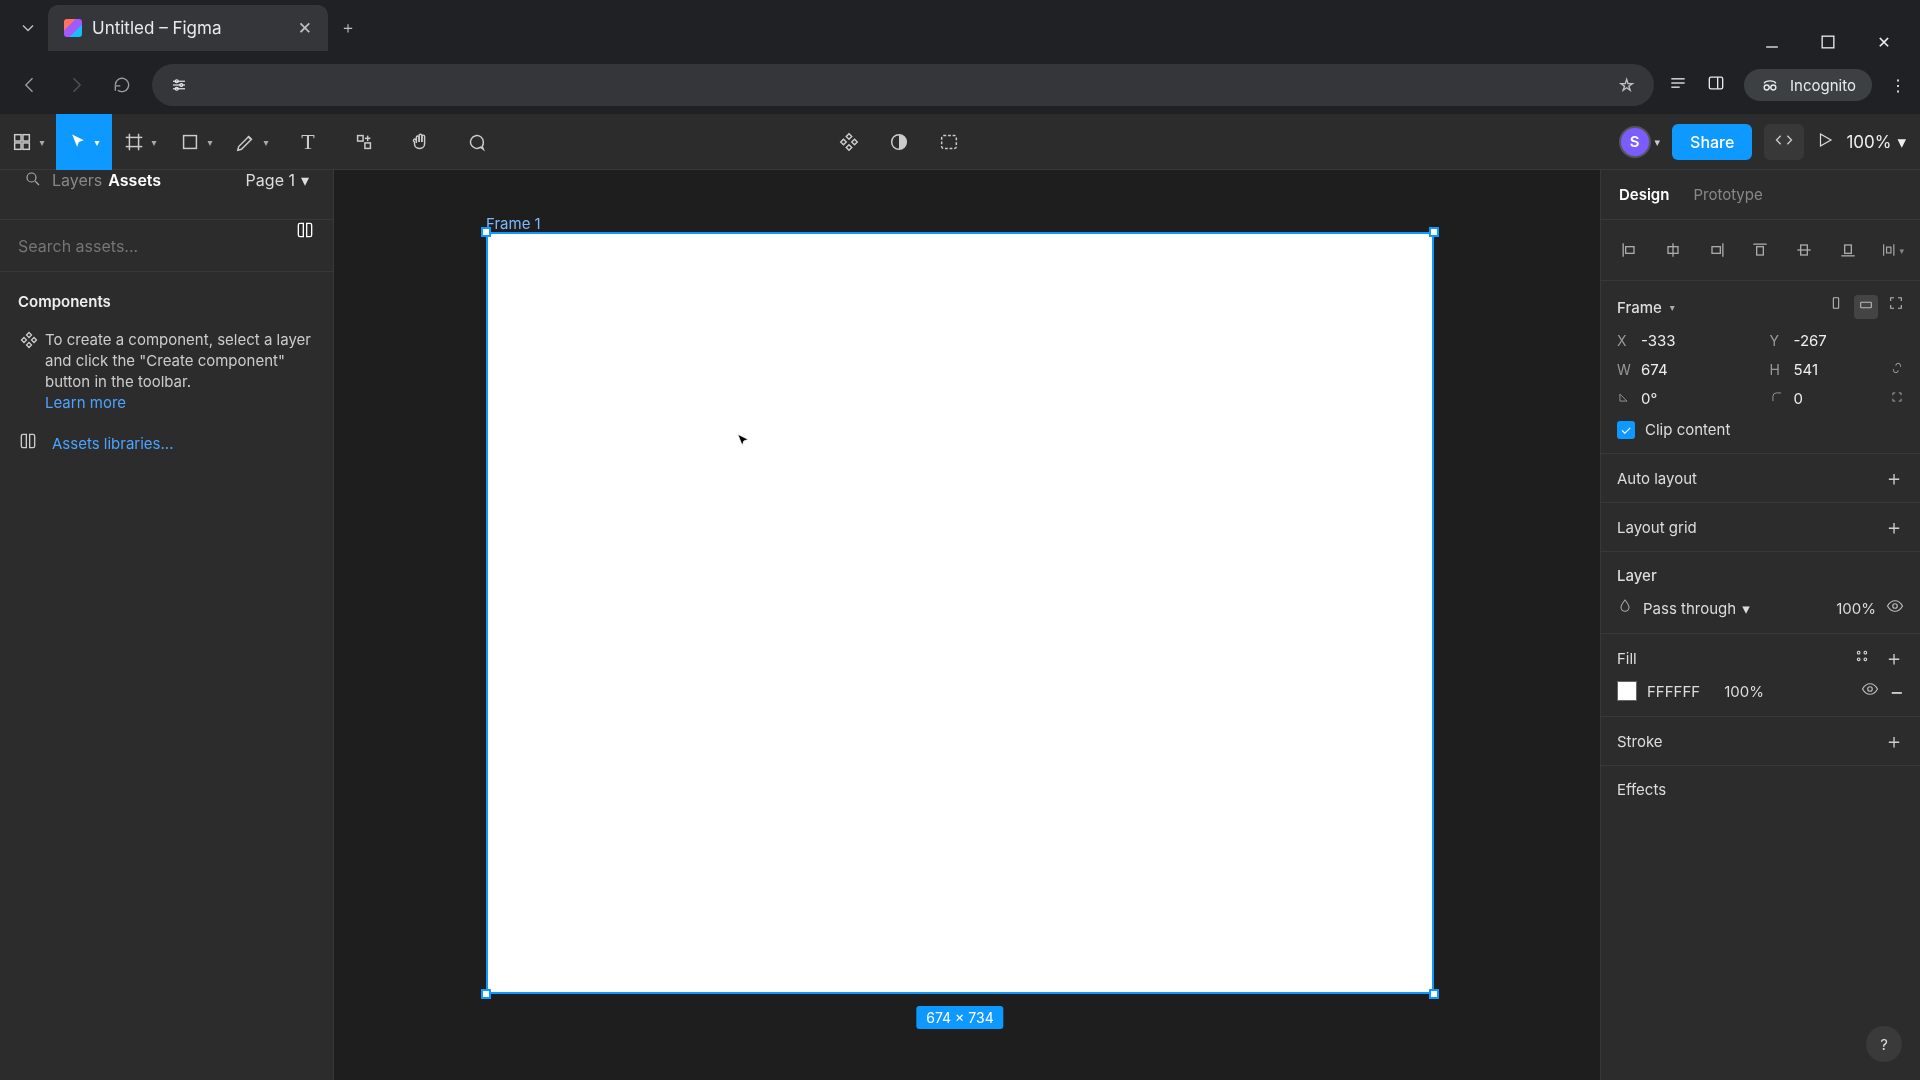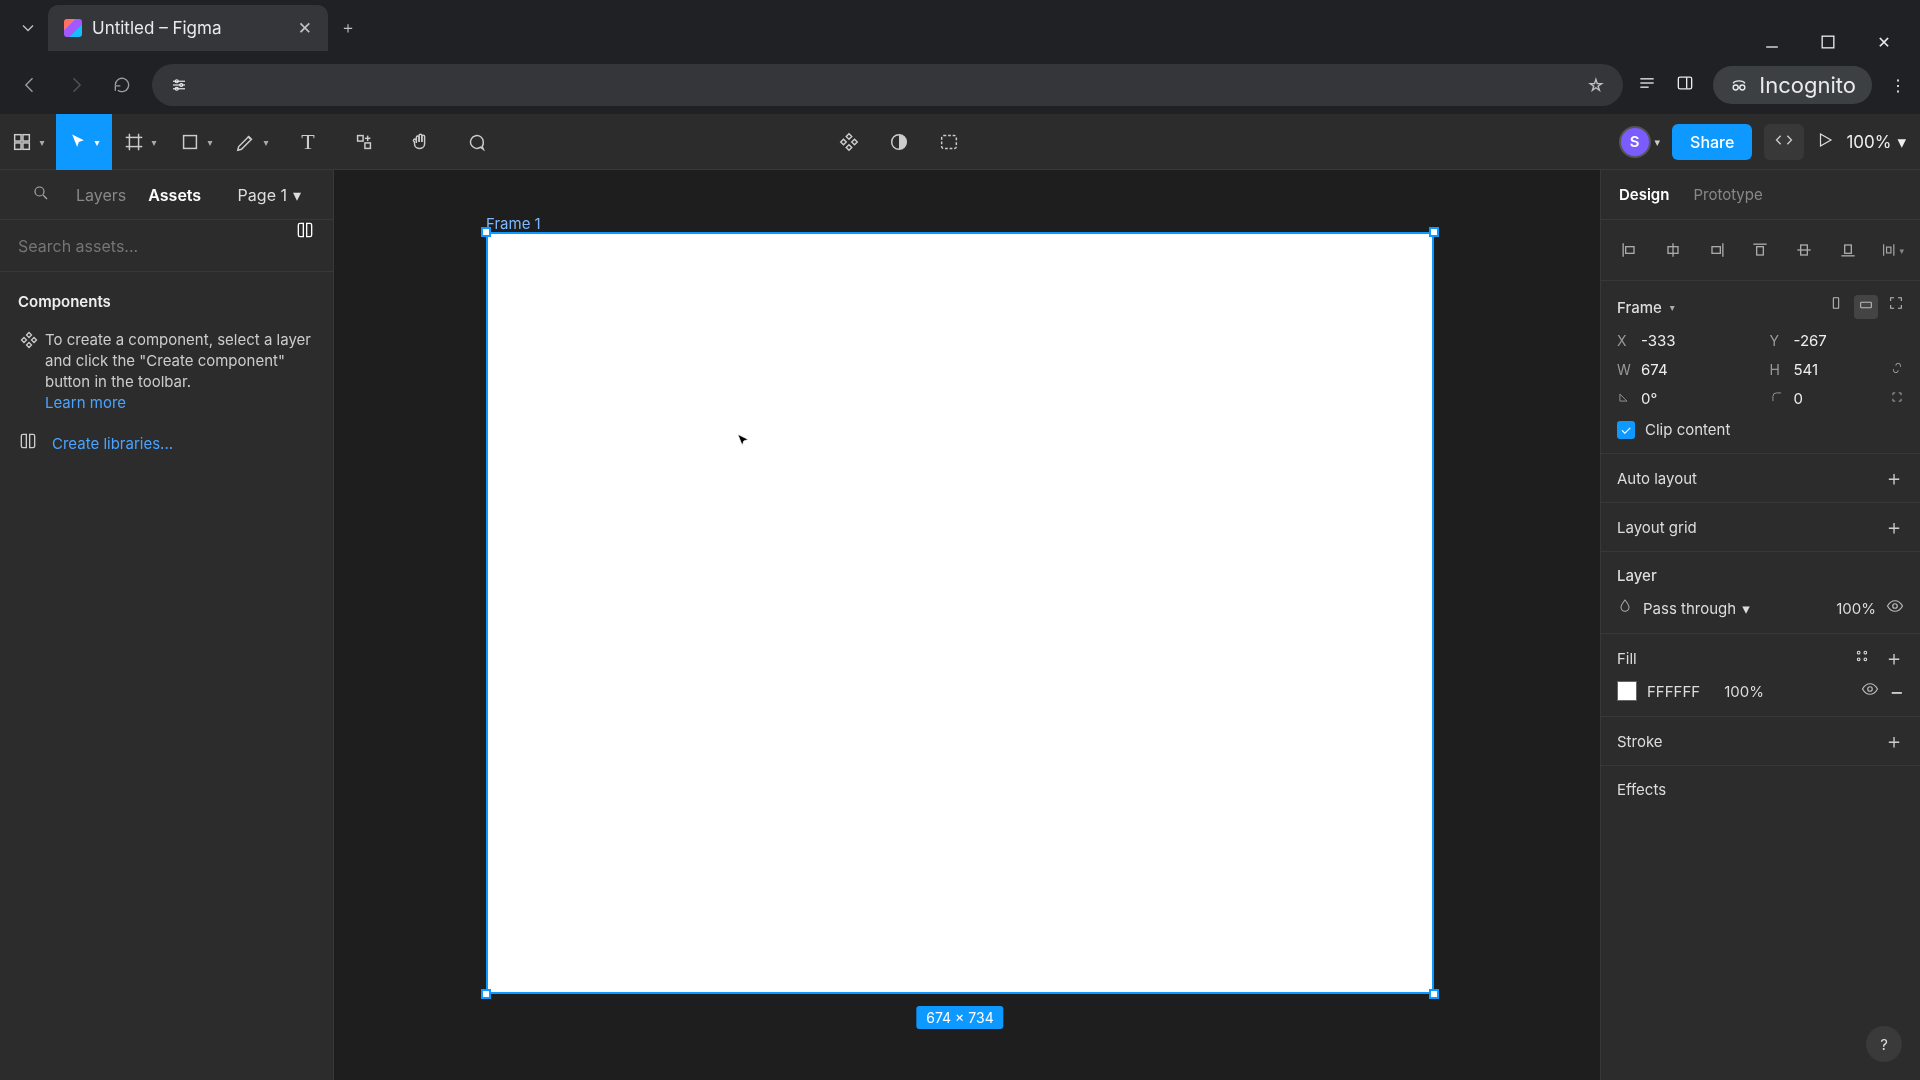--- a/index.html
+++ b/index.html
@@ -35,42 +35,42 @@
   .new-tab{width:40px;height:40px;display:flex;align-items:center;justify-content:center;color:#bdc1c6}
   .tabbar-right{margin-left:auto;display:flex;gap:28px;align-items:center;padding-right:14px;color:#e8eaed}
   .win-btn{width:28px;height:28px;display:flex;align-items:center;justify-content:center;}
 
   .urlrow{height:58px;display:flex;align-items:center;background:var(--bg-chrome);padding:0 14px;gap:14px;color:#9aa0a6}
   .nav-btn{width:32px;height:32px;display:flex;align-items:center;justify-content:center;border-radius:50%;}
   .urlbar{flex:1;height:42px;background:var(--url-bg);border-radius:21px;display:flex;align-items:center;padding:0 18px;color:#e8eaed;font-size:18px;gap:14px}
   .url-text{white-space:nowrap;overflow:hidden;color:#e8eaed}
   .url-right{margin-left:auto;color:#bdc1c6}
   .chrome-actions{display:flex;align-items:center;gap:18px;color:#e8eaed}
-  .incognito{display:flex;align-items:center;gap:10px;background:#3c4043;border-radius:20px;padding:6px 16px;font-size:22px;color:#e8eaed}
+  .incognito{display:flex;align-items:center;gap:10px;background:#3c4043;border-radius:20px;padding:6px 16px;font-size:15px;color:#e8eaed}
 
   
   .app{flex:1;display:flex;flex-direction:column;background:var(--panel);}
   .app-toolbar{height:56px;display:flex;align-items:center;border-bottom:1px solid var(--panel-border);background:var(--toolbar);}
   .tool-group{display:flex;align-items:center;height:100%;}
   .tool{height:56px;min-width:56px;display:flex;align-items:center;justify-content:center;color:#ccc;gap:4px;position:relative;}
   .tool .chev{font-size:10px;color:#aaa;margin-left:2px}
   .tool.active{background:var(--accent);color:#fff}
   .tool svg{width:22px;height:22px}
   .toolbar-center{margin:0 auto;display:flex;gap:10px}
   .toolbar-right{margin-left:auto;display:flex;align-items:center;gap:12px;padding-right:14px}
   .avatar{width:32px;height:32px;border-radius:50%;background:#7a5cff;display:flex;align-items:center;justify-content:center;font-size:15px;font-weight:600;color:#fff;border:2px solid #555}
   .avchev{color:#ccc;font-size:11px;margin-left:4px}
   .share-btn{background:var(--accent);color:#fff;border:none;padding:8px 18px;border-radius:6px;font-size:16px;font-weight:500}
   .devmode{background:#383838;border-radius:6px;padding:6px 10px;color:#ccc}
   .zoom{display:flex;align-items:center;gap:6px;font-size:17px;color:#eee}
 
   .app-body{flex:1;display:flex;min-height:0;}
   
   .left-panel{width:334px;background:var(--panel);border-right:1px solid var(--panel-border);display:flex;flex-direction:column;}
-  .lp-tabs{height:50px;display:flex;align-items:center;padding:0 32px;gap:22px;font-size:16px;border-bottom:1px solid var(--panel-border)}
+  .lp-tabs{height:50px;display:flex;align-items:flex-start;padding:0 24px;gap:6px;font-size:16px;border-bottom:1px solid var(--panel-border)}
   .lp-tab{color:#888}
   .lp-tab.active{color:#fff;font-weight:600}
   .lp-search-icn{color:#aaa;margin-right:4px}
   .lp-page{margin-left:auto;display:flex;align-items:center;gap:6px;color:#ddd}
   .lp-search{height:52px;display:flex;padding:0 18px;gap:12px;border-bottom:1px solid var(--panel-border)}
   .lp-search input{flex:1;background:transparent;border:none;color:#ddd;font-size:16px;outline:none}
   .lp-content{padding:20px 18px;font-size:15px;color:#ccc;display:flex;flex-direction:column;gap:18px}
   .lp-heading{font-weight:600;color:#eee}
   .lp-hint{display:flex;gap:5px;align-items:flex-start}
   .lp-hint .dia{width:22px;height:22px;flex:none;display:flex;align-items:center;justify-content:center;color:#ccc}
@@ -352,21 +352,21 @@
               <span>To create a component, select a layer and click the "Create component" button in the toolbar.</span><br>
               <a href="#">Learn more</a>
             </div>
           </div>
           <div class="lp-explore">
             <span>
               <svg class="ico" viewBox="0 0 24 24">
                   <path d="M4 6a2 2 0 012-2h4v16H6a2 2 0 01-2-2zM14 4h4a2 2 0 012 2v12a2 2 0 01-2 2h-4z"></path>
                 </svg>
             </span>
-            <a href="#">Create libraries...</a>
+            <a href="#">Assets libraries...</a>
           </div>
         </div>
       </div>
 
       <div class="canvas">
         <div class="frame-label" style="left:152px;top:44px">Frame 1</div>
         <div class="frame" style="left:152px;top:62px;width:948px;height:762px"></div>
         <div class="handle" style="left:147px;top:57px"></div>
         <div class="handle" style="left:1095px;top:57px"></div>
         <div class="handle" style="left:147px;top:819px"></div>

